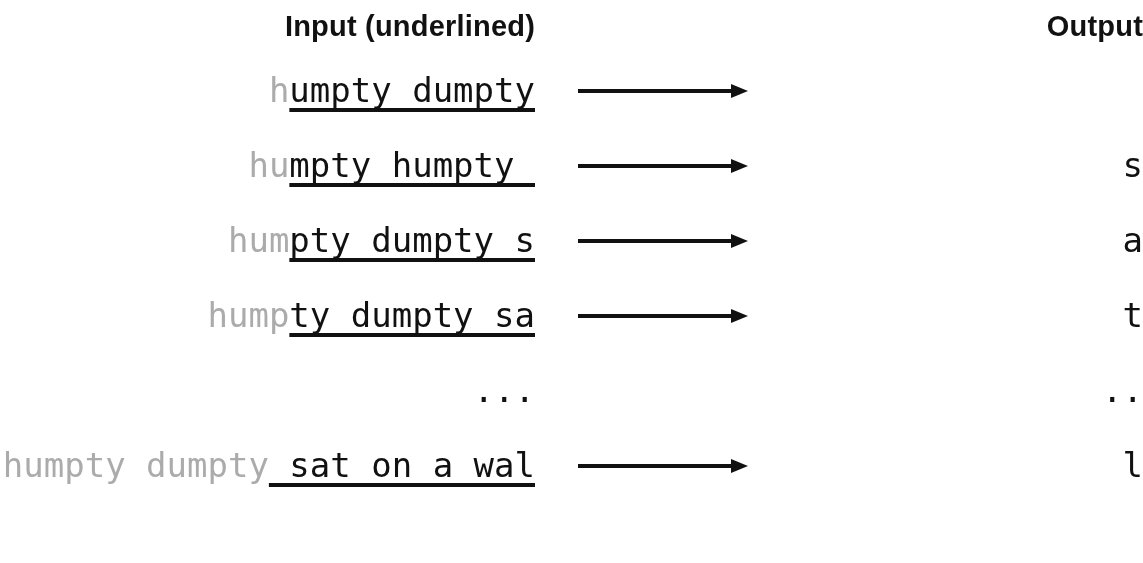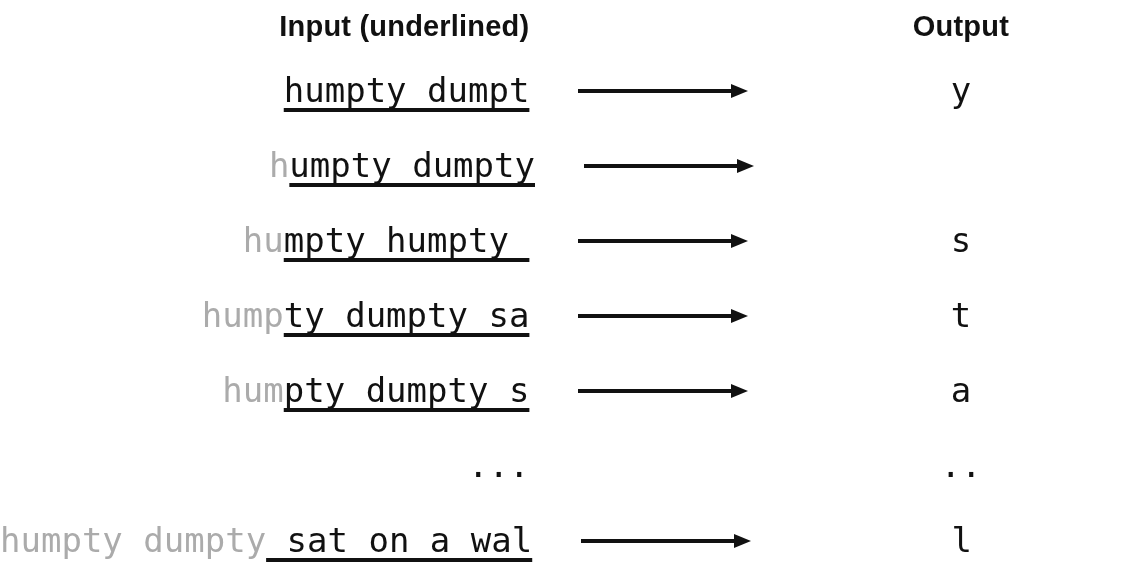--- a/index.html
+++ b/index.html
@@ -12,32 +12,31 @@
     font-family: "DejaVu Sans Mono", monospace;
   }
   .diagram {
     width: 1143px;
     --ink: #111111;
     --muted: #ababab;
   }
   .row {
     display: flex;
     height: 75px;
-    gap: 6px;
   }
   .row.header-row {
     height: 53px;
   }
   .cell {
     display: flex;
     align-items: center;
   }
   .cell.in  { width: 535px; justify-content: flex-end; }
   .cell.mid { width: 240px; justify-content: flex-start; }
-  .cell.out { width: 368px; justify-content: center; }
+  .cell.out { width: 368px; justify-content: flex-end; }
 
   .hdr-label {
     font-family: "Liberation Sans", sans-serif;
     font-weight: 700;
     font-size: 29px;
     letter-spacing: 0.2px;
     color: var(--ink);
     white-space: pre;
   }
   .io-text {
@@ -74,34 +73,20 @@
   <div class="row header-row">
     <div class="cell in">
       <span class="hdr-label">Input (underlined)</span>
     </div>
     <div class="cell mid"></div>
     <div class="cell out">
       <span class="hdr-label">Output</span>
     </div>
   </div>
   <div id="rows-host">
-  <div class="row">
-    <div class="cell in">
-      <div class="io-text"><span class="prefix"></span><span class="window">humpty dumpt</span></div>
-    </div>
-    <div class="cell mid">
-      <svg class="arrow-svg" width="170" height="18" viewBox="0 0 170 18">
-        <line x1="0" y1="9" x2="156" y2="9" stroke="#111111" stroke-width="4"></line>
-        <polygon points="153,2 170,9 153,16" fill="#111111"></polygon>
-      </svg>
-    </div>
-    <div class="cell out">
-      <span class="io-text">y</span>
-    </div>
-  </div>
 
   <div class="row">
     <div class="cell in">
       <div class="io-text"><span class="prefix">h</span><span class="window">umpty dumpty</span></div>
     </div>
     <div class="cell mid">
       <svg class="arrow-svg" width="170" height="18" viewBox="0 0 170 18">
         <line x1="0" y1="9" x2="156" y2="9" stroke="#111111" stroke-width="4"></line>
         <polygon points="153,2 170,9 153,16" fill="#111111"></polygon>
       </svg>
@@ -118,45 +103,45 @@
         <polygon points="153,2 170,9 153,16" fill="#111111"></polygon>
       </svg>
     </div>
     <div class="cell out">
       <span class="io-text">s</span>
     </div>
   </div>
 
   <div class="row">
     <div class="cell in">
+      <div class="io-text"><span class="prefix">hum</span><span class="window">pty dumpty s</span></div>
+    </div>
+    <div class="cell mid">
+      <svg class="arrow-svg" width="170" height="18" viewBox="0 0 170 18">
+        <line x1="0" y1="9" x2="156" y2="9" stroke="#111111" stroke-width="4"></line>
+        <polygon points="153,2 170,9 153,16" fill="#111111"></polygon>
+      </svg>
+    </div>
+    <div class="cell out">
+      <span class="io-text">a</span>
+    </div>
+  </div>
+
+  <div class="row">
+    <div class="cell in">
       <div class="io-text"><span class="prefix">hump</span><span class="window">ty dumpty sa</span></div>
     </div>
     <div class="cell mid">
       <svg class="arrow-svg" width="170" height="18" viewBox="0 0 170 18">
         <line x1="0" y1="9" x2="156" y2="9" stroke="#111111" stroke-width="4"></line>
         <polygon points="153,2 170,9 153,16" fill="#111111"></polygon>
       </svg>
     </div>
     <div class="cell out">
       <span class="io-text">t</span>
-    </div>
-  </div>
-
-  <div class="row">
-    <div class="cell in">
-      <div class="io-text"><span class="prefix">hum</span><span class="window">pty dumpty s</span></div>
-    </div>
-    <div class="cell mid">
-      <svg class="arrow-svg" width="170" height="18" viewBox="0 0 170 18">
-        <line x1="0" y1="9" x2="156" y2="9" stroke="#111111" stroke-width="4"></line>
-        <polygon points="153,2 170,9 153,16" fill="#111111"></polygon>
-      </svg>
-    </div>
-    <div class="cell out">
-      <span class="io-text">a</span>
     </div>
   </div>
 
   <div class="row">
     <div class="cell in">
       <div class="io-text"><span class="prefix"></span><span class="window no-underline">...</span></div>
     </div>
     <div class="cell mid">
       <svg class="arrow-svg" width="170" height="18" viewBox="0 0 170 18" style="visibility: hidden;">
         <line x1="0" y1="9" x2="156" y2="9" stroke="#111111" stroke-width="4"></line>

